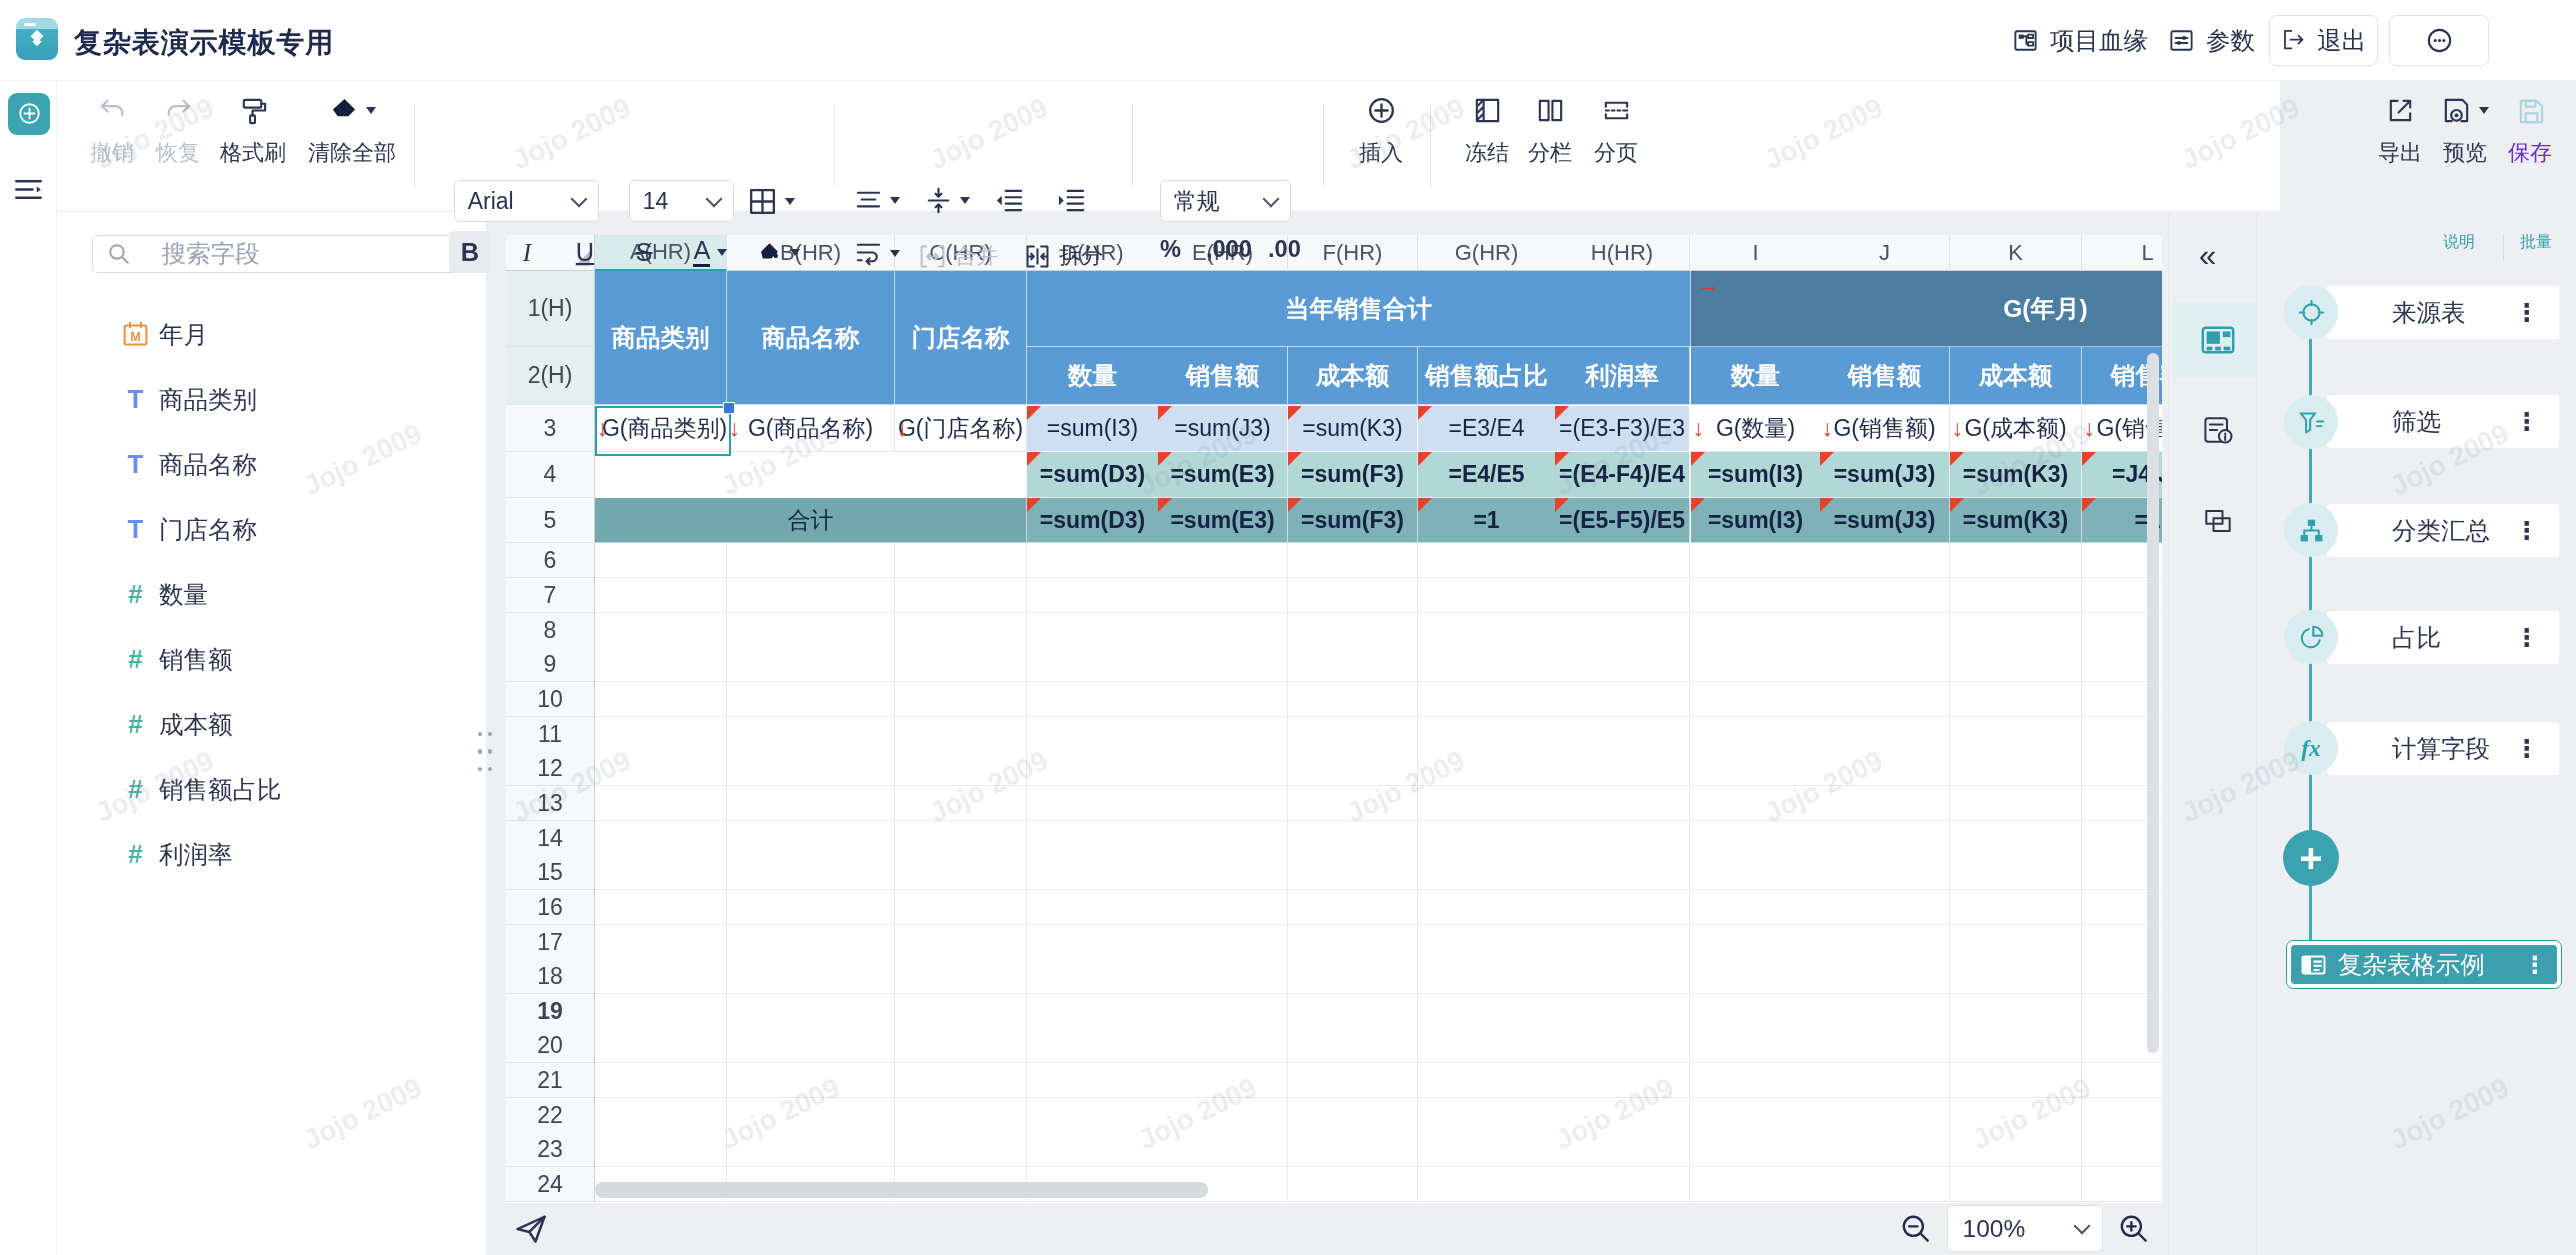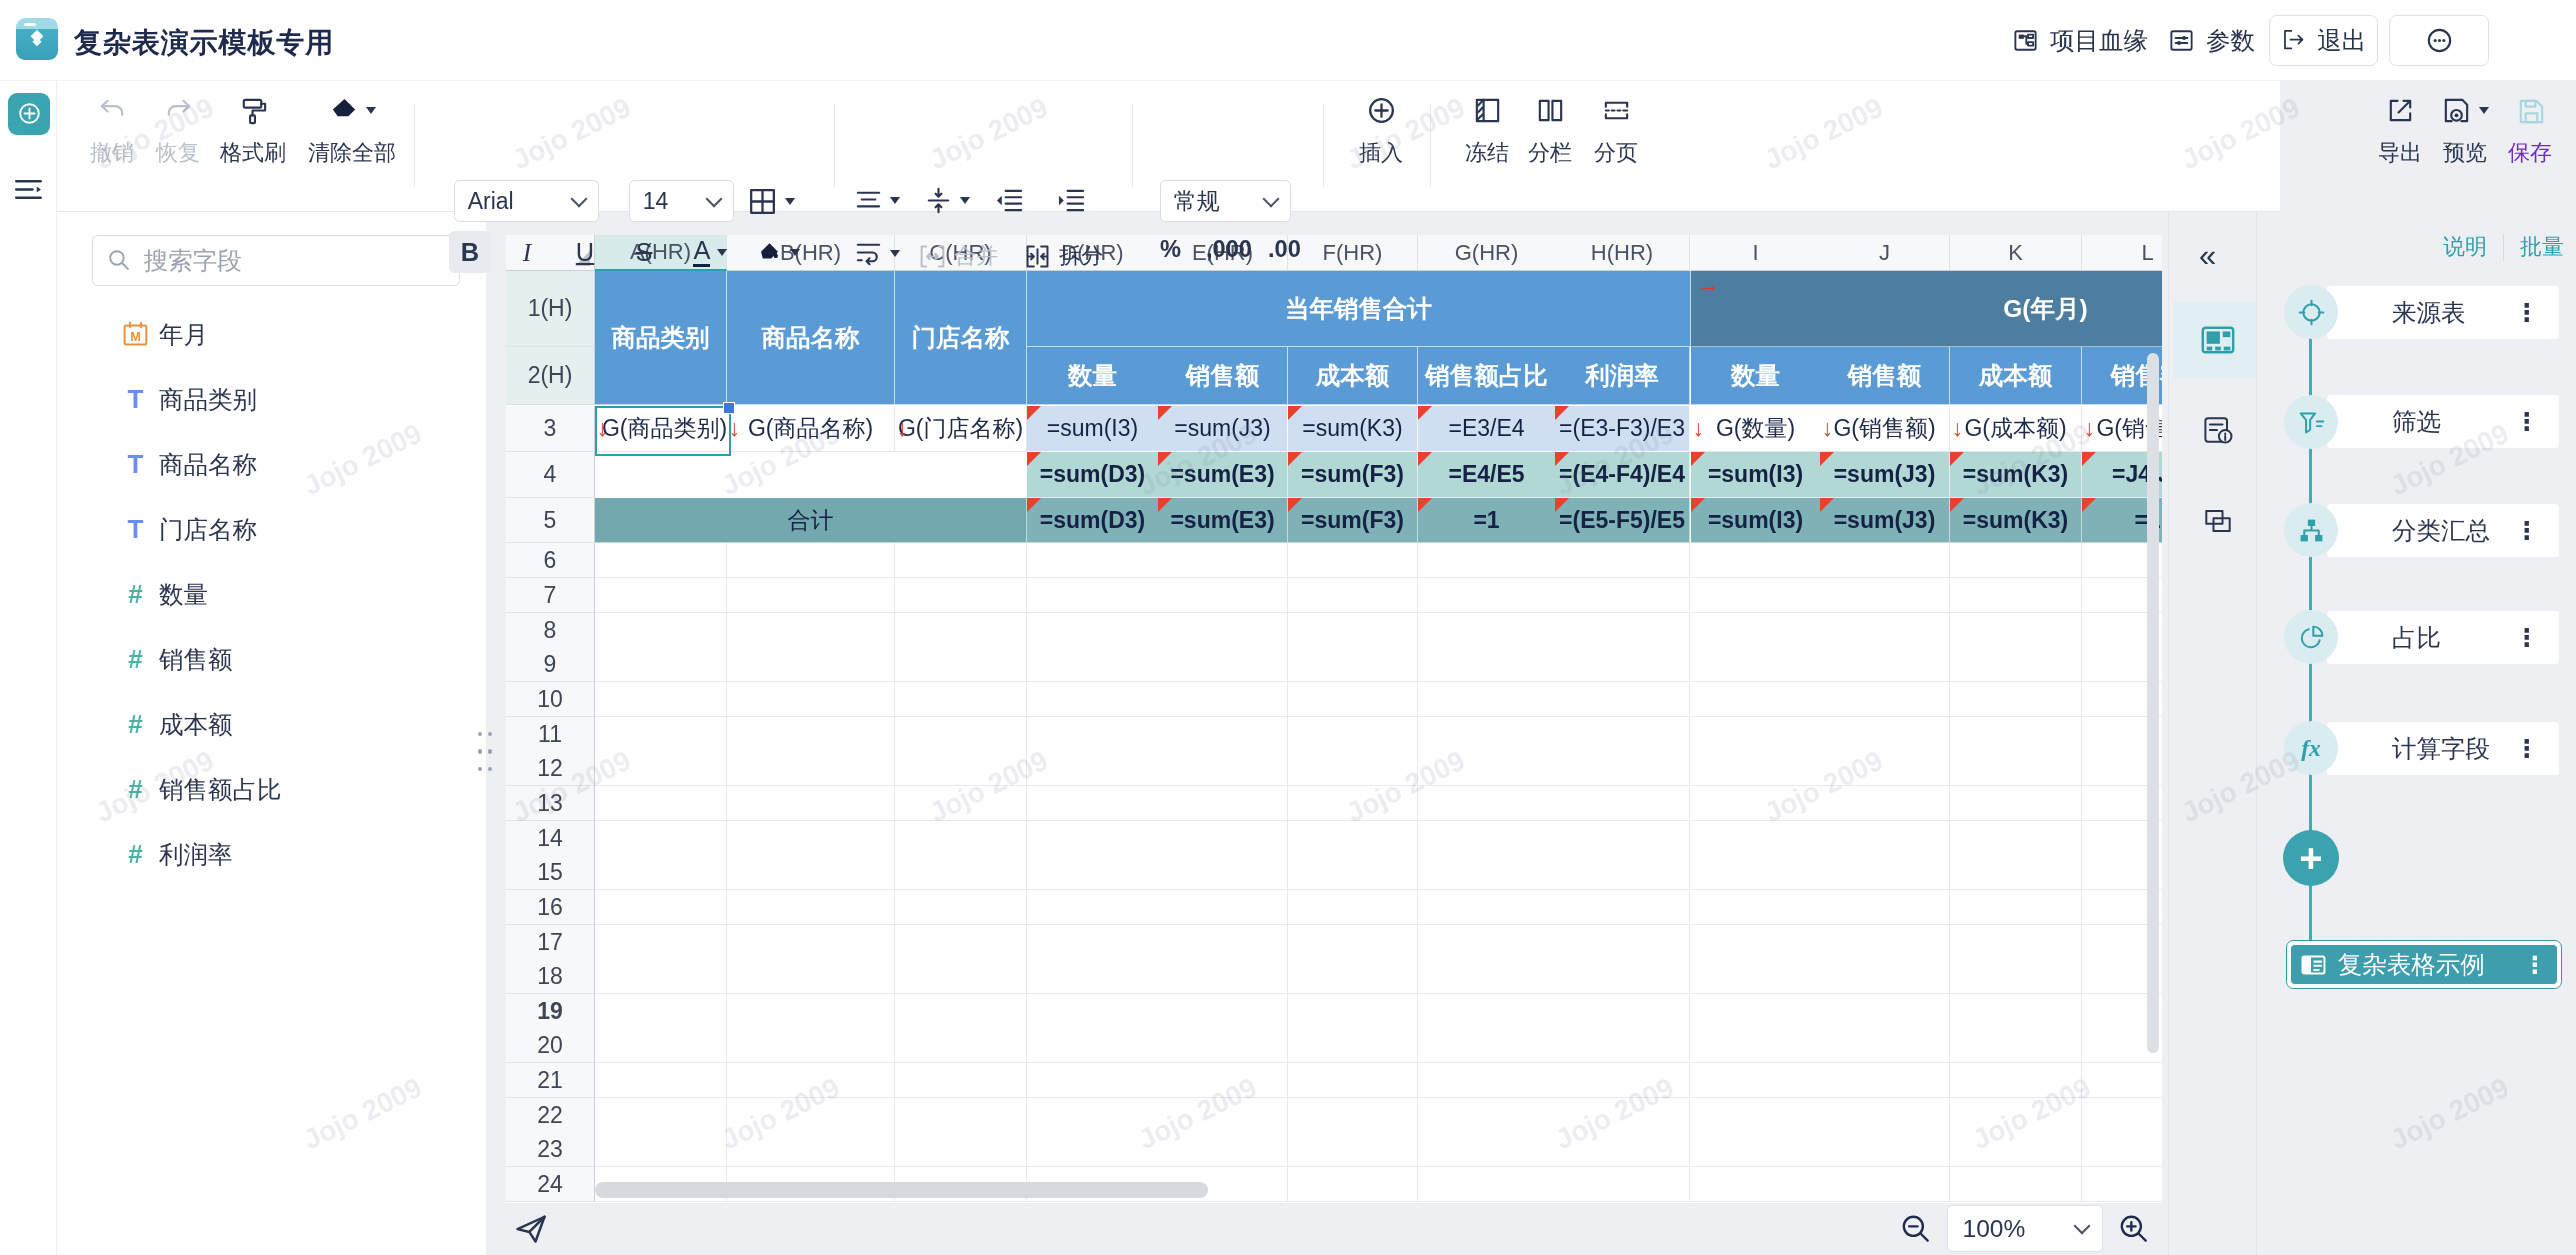--- a/index.html
+++ b/index.html
@@ -40,22 +40,22 @@
   .numfmt{position:absolute;top:156px;font-size:23.6px;font-weight:bold;color:#2b3550;cursor:pointer}
 
   
   .leftrail{position:absolute;left:0;top:80px;width:56px;bottom:0;background:#fff;border-right:0.9px solid #eceef1;z-index:15}
   .railplus{position:absolute;left:8.2px;top:12.7px;width:42px;height:42px;border-radius:9px;background:#3aa5b1;color:#fff;
             display:flex;align-items:center;justify-content:center;cursor:pointer}
   .raillist{position:absolute;left:11.8px;top:93px;color:#29344f;cursor:pointer}
 
   
   .fields{position:absolute;left:56px;top:210px;width:430px;bottom:0;background:#fff;z-index:5}
-  .search{position:absolute;left:36px;top:25.4px;width:368px;height:51px;box-sizing:border-box;border:0.9px solid #d9dde3;border-radius:5.4px;
-          background:#fff;display:flex;align-items:center;padding:0 12.7px;gap:9px;color:#98a1b1}
+  .search{position:absolute;left:36px;top:25.4px;width:368px;height:38px;box-sizing:border-box;border:0.9px solid #d9dde3;border-radius:5.4px;
+          background:#fff;display:flex;align-items:center;padding:0 12.7px;gap:27px;color:#98a1b1}
   .search input{border:none;outline:none;font-size:24.5px;color:#2b3550;width:272px;font-family:inherit;background:transparent}
   .search input::placeholder{color:#9aa3b3}
   #fields-list{position:absolute;left:0;top:92px;width:430px}
   .frow{height:65px;display:flex;align-items:center;padding-left:56px;cursor:pointer}
   .frow .fico{width:47px;display:flex;justify-content:center;align-items:center}
   .frow .flabel{font-size:24.5px;color:#2b3550}
   .ficoT{font-size:26px;font-weight:bold;color:#6b8df2}
   .ficoH{font-size:26px;font-weight:bold;color:#49b2a2}
 
   .draghandle{position:absolute;left:475px;top:725px;width:20px;height:53px;z-index:18;display:grid;
@@ -90,21 +90,21 @@
   .selbox i{position:absolute;right:-6.3px;top:-6.3px;width:10px;height:10px;background:#3f77d9;border:1.8px solid #fff}
   .hscroll{position:absolute;left:89px;top:947px;width:613px;height:16.3px;border-radius:8.2px;background:#d6d9de;z-index:8;cursor:pointer}
   .vscroll{position:absolute;left:1641px;top:118px;width:11.8px;height:700px;border-radius:6.3px;background:#dcdfe3;z-index:8;cursor:pointer}
 
   
   .rpline1{position:absolute;left:2168px;top:210px;width:0.9px;bottom:0;background:#e2e5ea;z-index:4}
   .rpline2{position:absolute;left:2256px;top:210px;width:0.9px;bottom:0;background:#e2e5ea;z-index:4}
   .collapse{position:absolute;left:2199px;top:238px;font-size:31px;color:#29344f;z-index:5;cursor:pointer}
   .railbg{position:absolute;left:2173px;top:302px;width:83px;height:76px;background:#e1eff2;z-index:4}
   .railico{position:absolute;left:2198px;width:40px;height:40px;z-index:5;display:flex;align-items:center;justify-content:center;cursor:pointer}
-  .rtabs{position:absolute;top:232px;font-size:22px;color:#2f9fab;z-index:5;cursor:pointer}
+  .rtabs{position:absolute;top:232px;font-size:16px;color:#2f9fab;z-index:5;cursor:pointer}
   .rtabsep{position:absolute;left:2503px;top:234px;width:0.9px;height:27px;background:#d7dbe1;z-index:5}
   .flowline{position:absolute;left:2309px;top:313px;width:2.7px;height:650px;background:#45a8b2;z-index:4}
   .stepcard{position:absolute;left:2327px;width:232px;height:53px;background:#fff;border-radius:3.6px;z-index:5;
             display:flex;align-items:center;cursor:pointer}
   .stepcard .slabel{margin-left:65px;font-size:24.5px;color:#2b3550}
   .stepcard .kebab{position:absolute;right:20px;font-size:24.5px;color:#2b3550;font-weight:bold;letter-spacing:0}
   .stepcircle{position:absolute;left:2284px;width:54px;height:54px;border-radius:50%;background:#d9ecef;z-index:6;
               display:flex;align-items:center;justify-content:center;color:#2f9fab}
   .addbtn{position:absolute;left:2283px;top:830px;width:56px;height:56px;border-radius:50%;background:#3ba3b0;color:#fff;z-index:6;
           display:flex;align-items:center;justify-content:center;font-size:40px;font-weight:bold;cursor:pointer}

